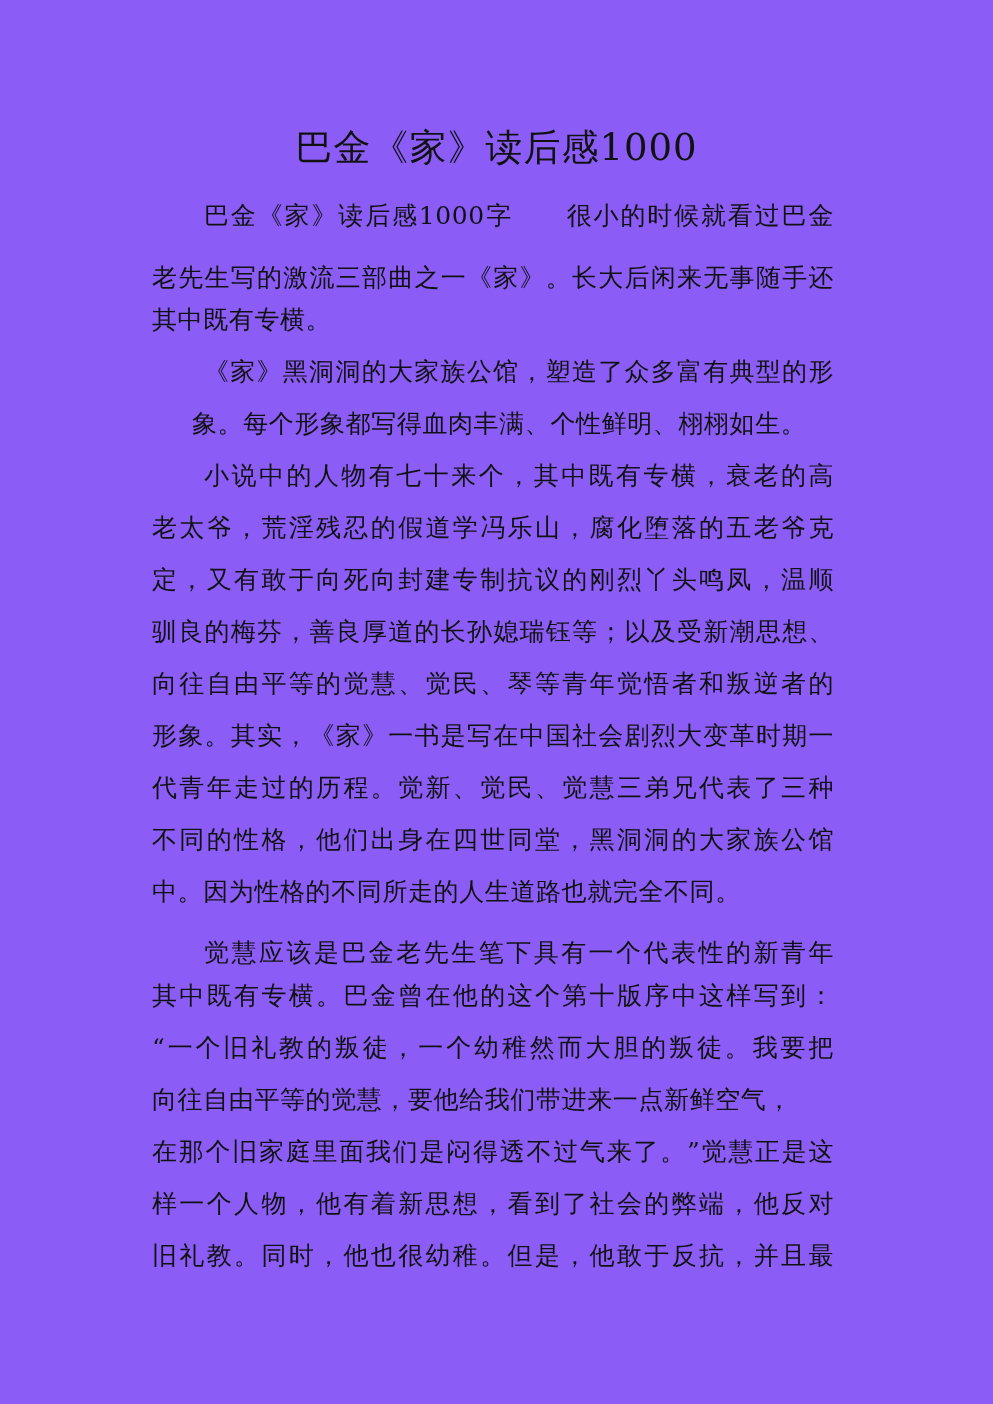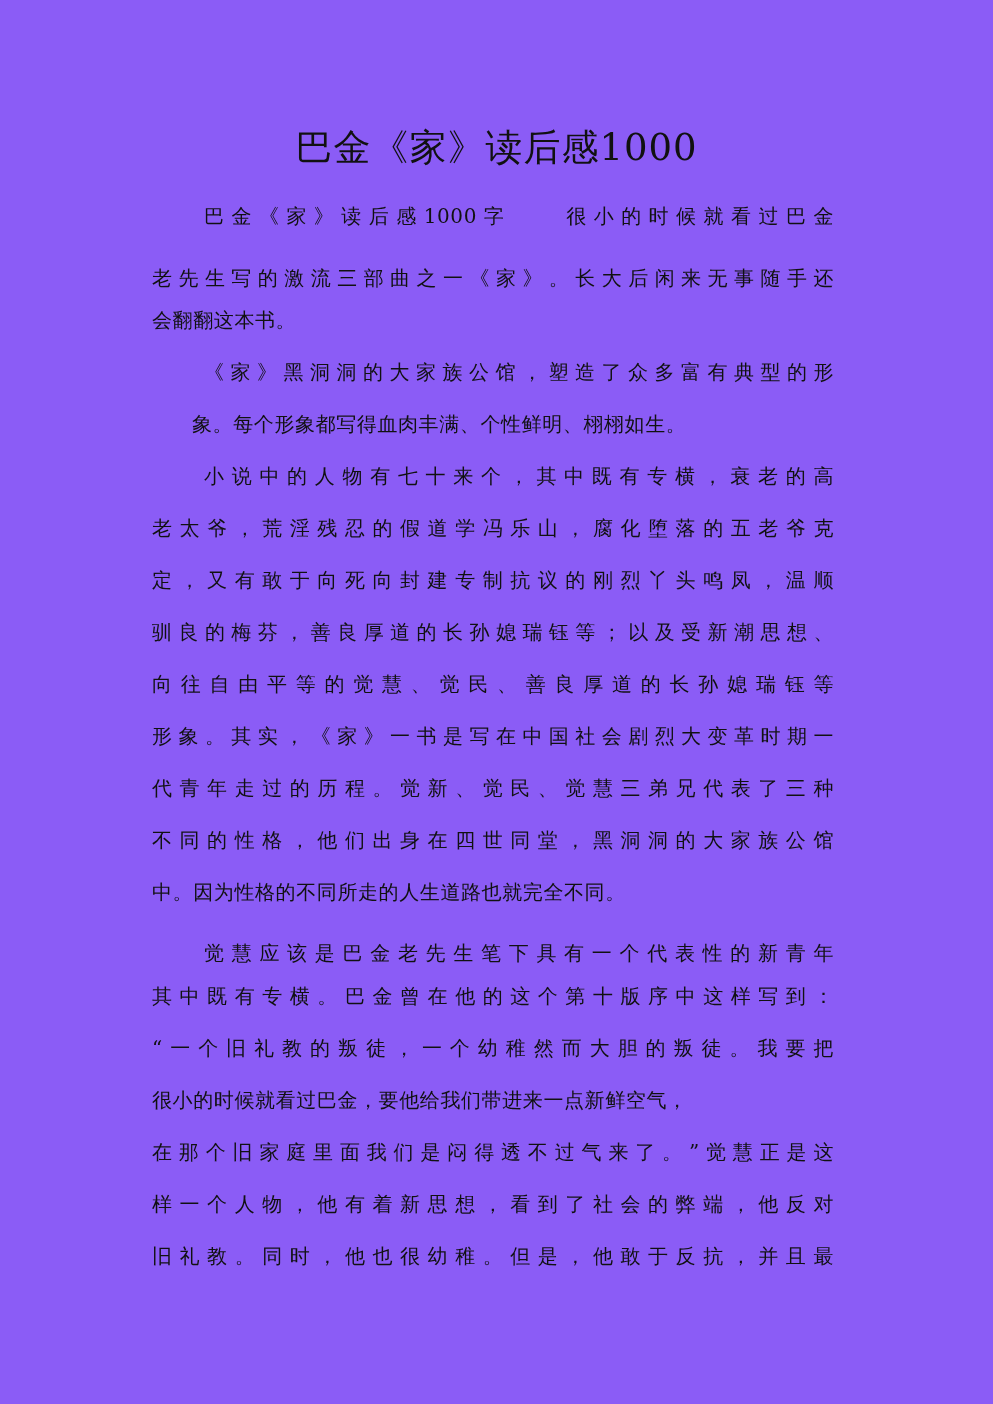--- a/index.html
+++ b/index.html
@@ -31,21 +31,21 @@
     font-size: 37px;
     line-height: 52px;
     letter-spacing: 1px;
     margin: 0;
     font-weight: normal;
   }
   .line {
     position: absolute;
     left: 152px;
     width: 682px;
-    font-size: 20px;
+    font-size: 25px;
     line-height: 34px;
     height: 34px;
     white-space: nowrap;
     letter-spacing: 0.6px;
     text-align: justify;
     text-align-last: justify;
   }
   .line.last {
     text-align-last: left;
   }
@@ -55,33 +55,33 @@
   }
 </style>
 </head>
 <body>
 
 <div class="page">
   <h1 class="title">巴金《家》读后感1000</h1>
   <div id="body-lines">
       <div class="line indent" style="top: 199px;">巴金《家》读后感1000字　　很小的时候就看过巴金</div>
       <div class="line" style="top: 261px;">老先生写的激流三部曲之一《家》。长大后闲来无事随手还</div>
-      <div class="line last" style="top: 303px;">会翻翻这本书。</div>
+      <div class="line last" style="top: 303px;">其中既有专横。</div>
       <div class="line indent" style="top: 355px;">《家》黑洞洞的大家族公馆，塑造了众多富有典型的形</div>
       <div class="line last" style="top: 407px; margin-left: 40px;">象。每个形象都写得血肉丰满、个性鲜明、栩栩如生。</div>
       <div class="line indent" style="top: 459px;">小说中的人物有七十来个，其中既有专横，衰老的高</div>
       <div class="line" style="top: 511px;">老太爷，荒淫残忍的假道学冯乐山，腐化堕落的五老爷克</div>
       <div class="line" style="top: 563px;">定，又有敢于向死向封建专制抗议的刚烈丫头鸣凤，温顺</div>
       <div class="line" style="top: 615px;">驯良的梅芬，善良厚道的长孙媳瑞钰等；以及受新潮思想、</div>
-      <div class="line" style="top: 667px;">向往自由平等的觉慧、觉民、善良厚道的长孙媳瑞钰等</div>
+      <div class="line" style="top: 667px;">向往自由平等的觉慧、觉民、琴等青年觉悟者和叛逆者的</div>
       <div class="line" style="top: 719px;">形象。其实，《家》一书是写在中国社会剧烈大变革时期一</div>
       <div class="line" style="top: 771px;">代青年走过的历程。觉新、觉民、觉慧三弟兄代表了三种</div>
       <div class="line" style="top: 823px;">不同的性格，他们出身在四世同堂，黑洞洞的大家族公馆</div>
       <div class="line last" style="top: 875px;">中。因为性格的不同所走的人生道路也就完全不同。</div>
       <div class="line indent" style="top: 936px;">觉慧应该是巴金老先生笔下具有一个代表性的新青年</div>
       <div class="line" style="top: 979px;">其中既有专横。巴金曾在他的这个第十版序中这样写到：</div>
       <div class="line" style="top: 1031px;">“一个旧礼教的叛徒，一个幼稚然而大胆的叛徒。我要把</div>
-      <div class="line last" style="top: 1083px;">很小的时候就看过巴金，要他给我们带进来一点新鲜空气，</div>
+      <div class="line last" style="top: 1083px;">向往自由平等的觉慧，要他给我们带进来一点新鲜空气，</div>
       <div class="line" style="top: 1135px;">在那个旧家庭里面我们是闷得透不过气来了。”觉慧正是这</div>
       <div class="line" style="top: 1187px;">样一个人物，他有着新思想，看到了社会的弊端，他反对</div>
       <div class="line" style="top: 1239px;">旧礼教。同时，他也很幼稚。但是，他敢于反抗，并且最</div>
     </div>
 </div>
 
 </body></html>

